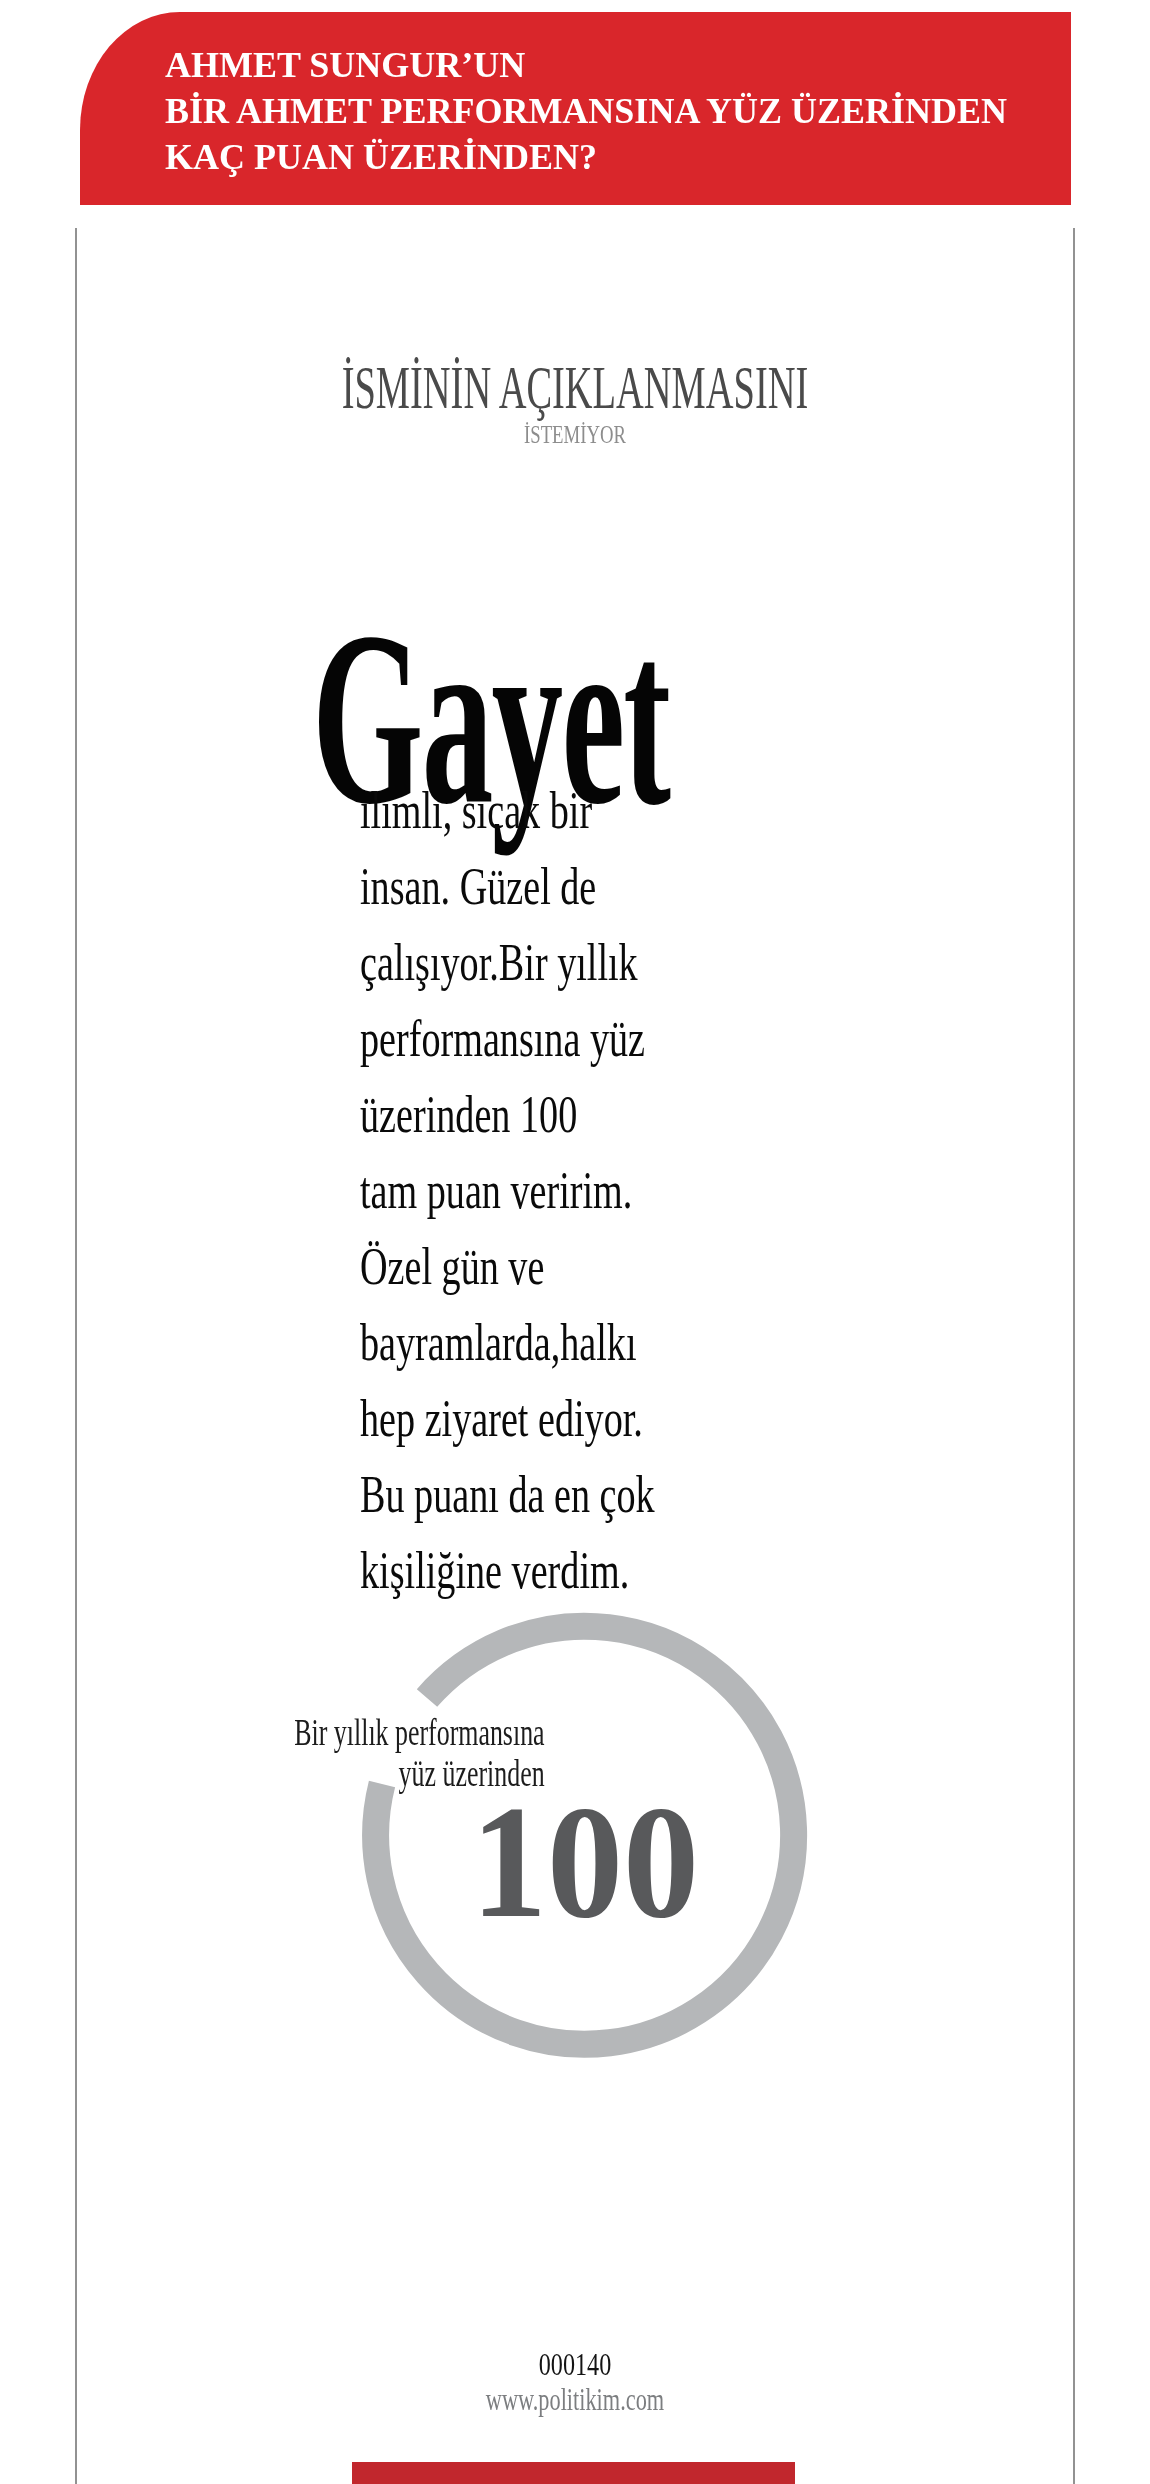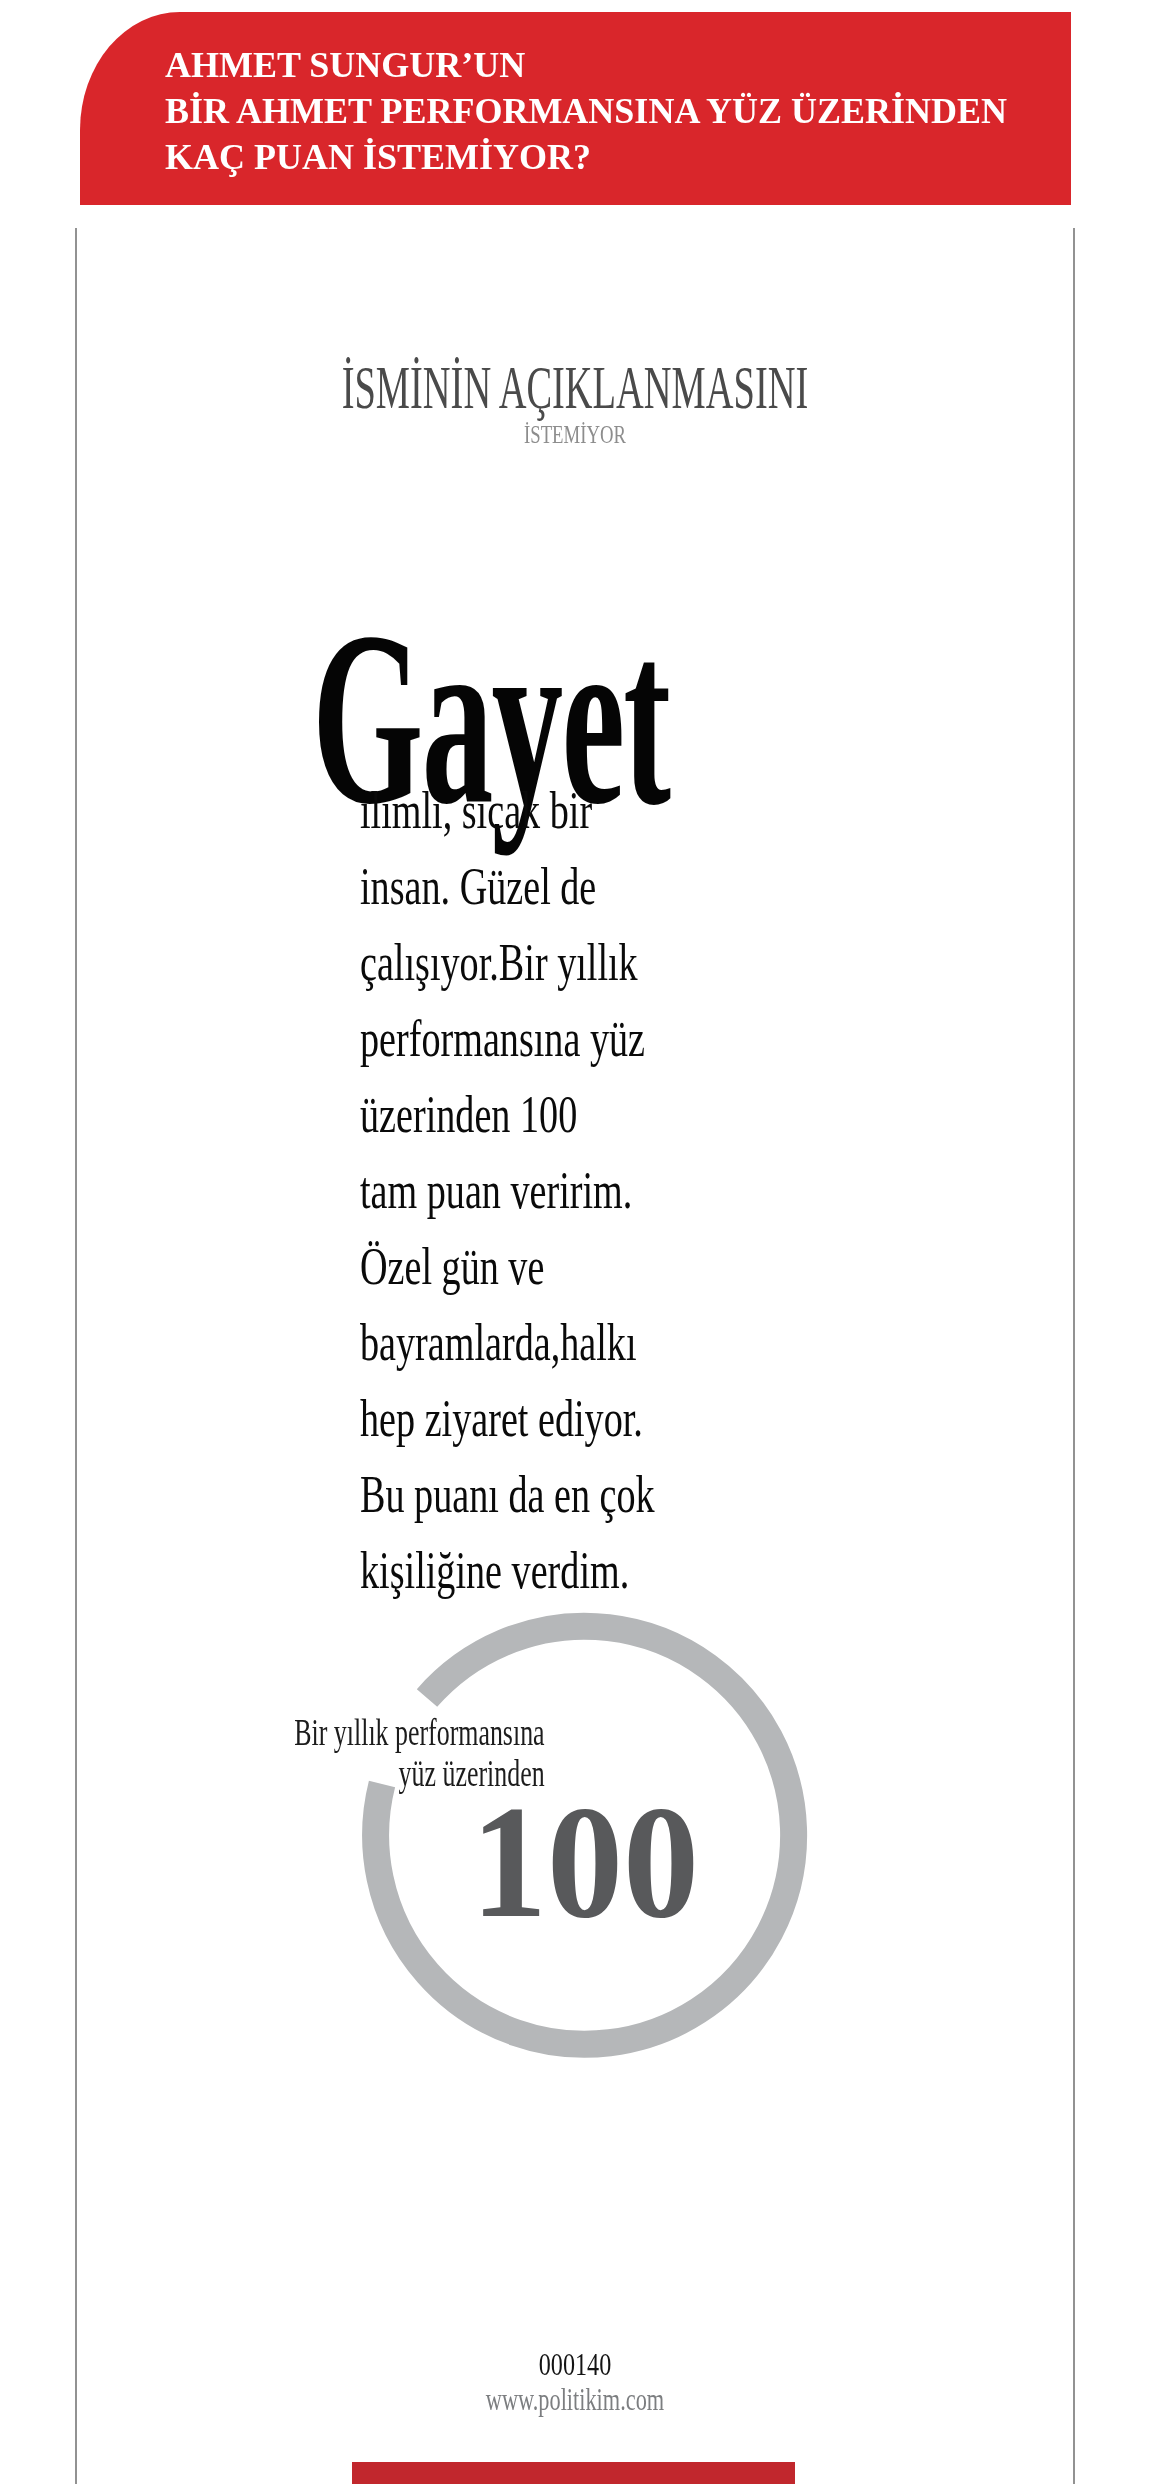--- a/index.html
+++ b/index.html
@@ -71,21 +71,21 @@
 
 <div id="canvas">
 
   <div class="side-border left"></div>
   <div class="side-border right"></div>
 
   <div class="header-banner">
     <div class="header-text">
       <div>AHMET SUNGUR’UN</div>
       <div>BİR AHMET PERFORMANSINA YÜZ ÜZERİNDEN</div>
-      <div>KAÇ PUAN İSTEMİYOR?</div>
+      <div>KAÇ PUAN ÜZERİNDEN?</div>
     </div>
   </div>
 
   <div class="anon-title">İSMİNİN AÇIKLANMASINI</div>
   <div class="anon-sub">İSTEMİYOR</div>
 
   <div class="big-word">Gayet</div>
 
   <div class="quote-text">
     <div>ılımlı, sıcak bir</div>

